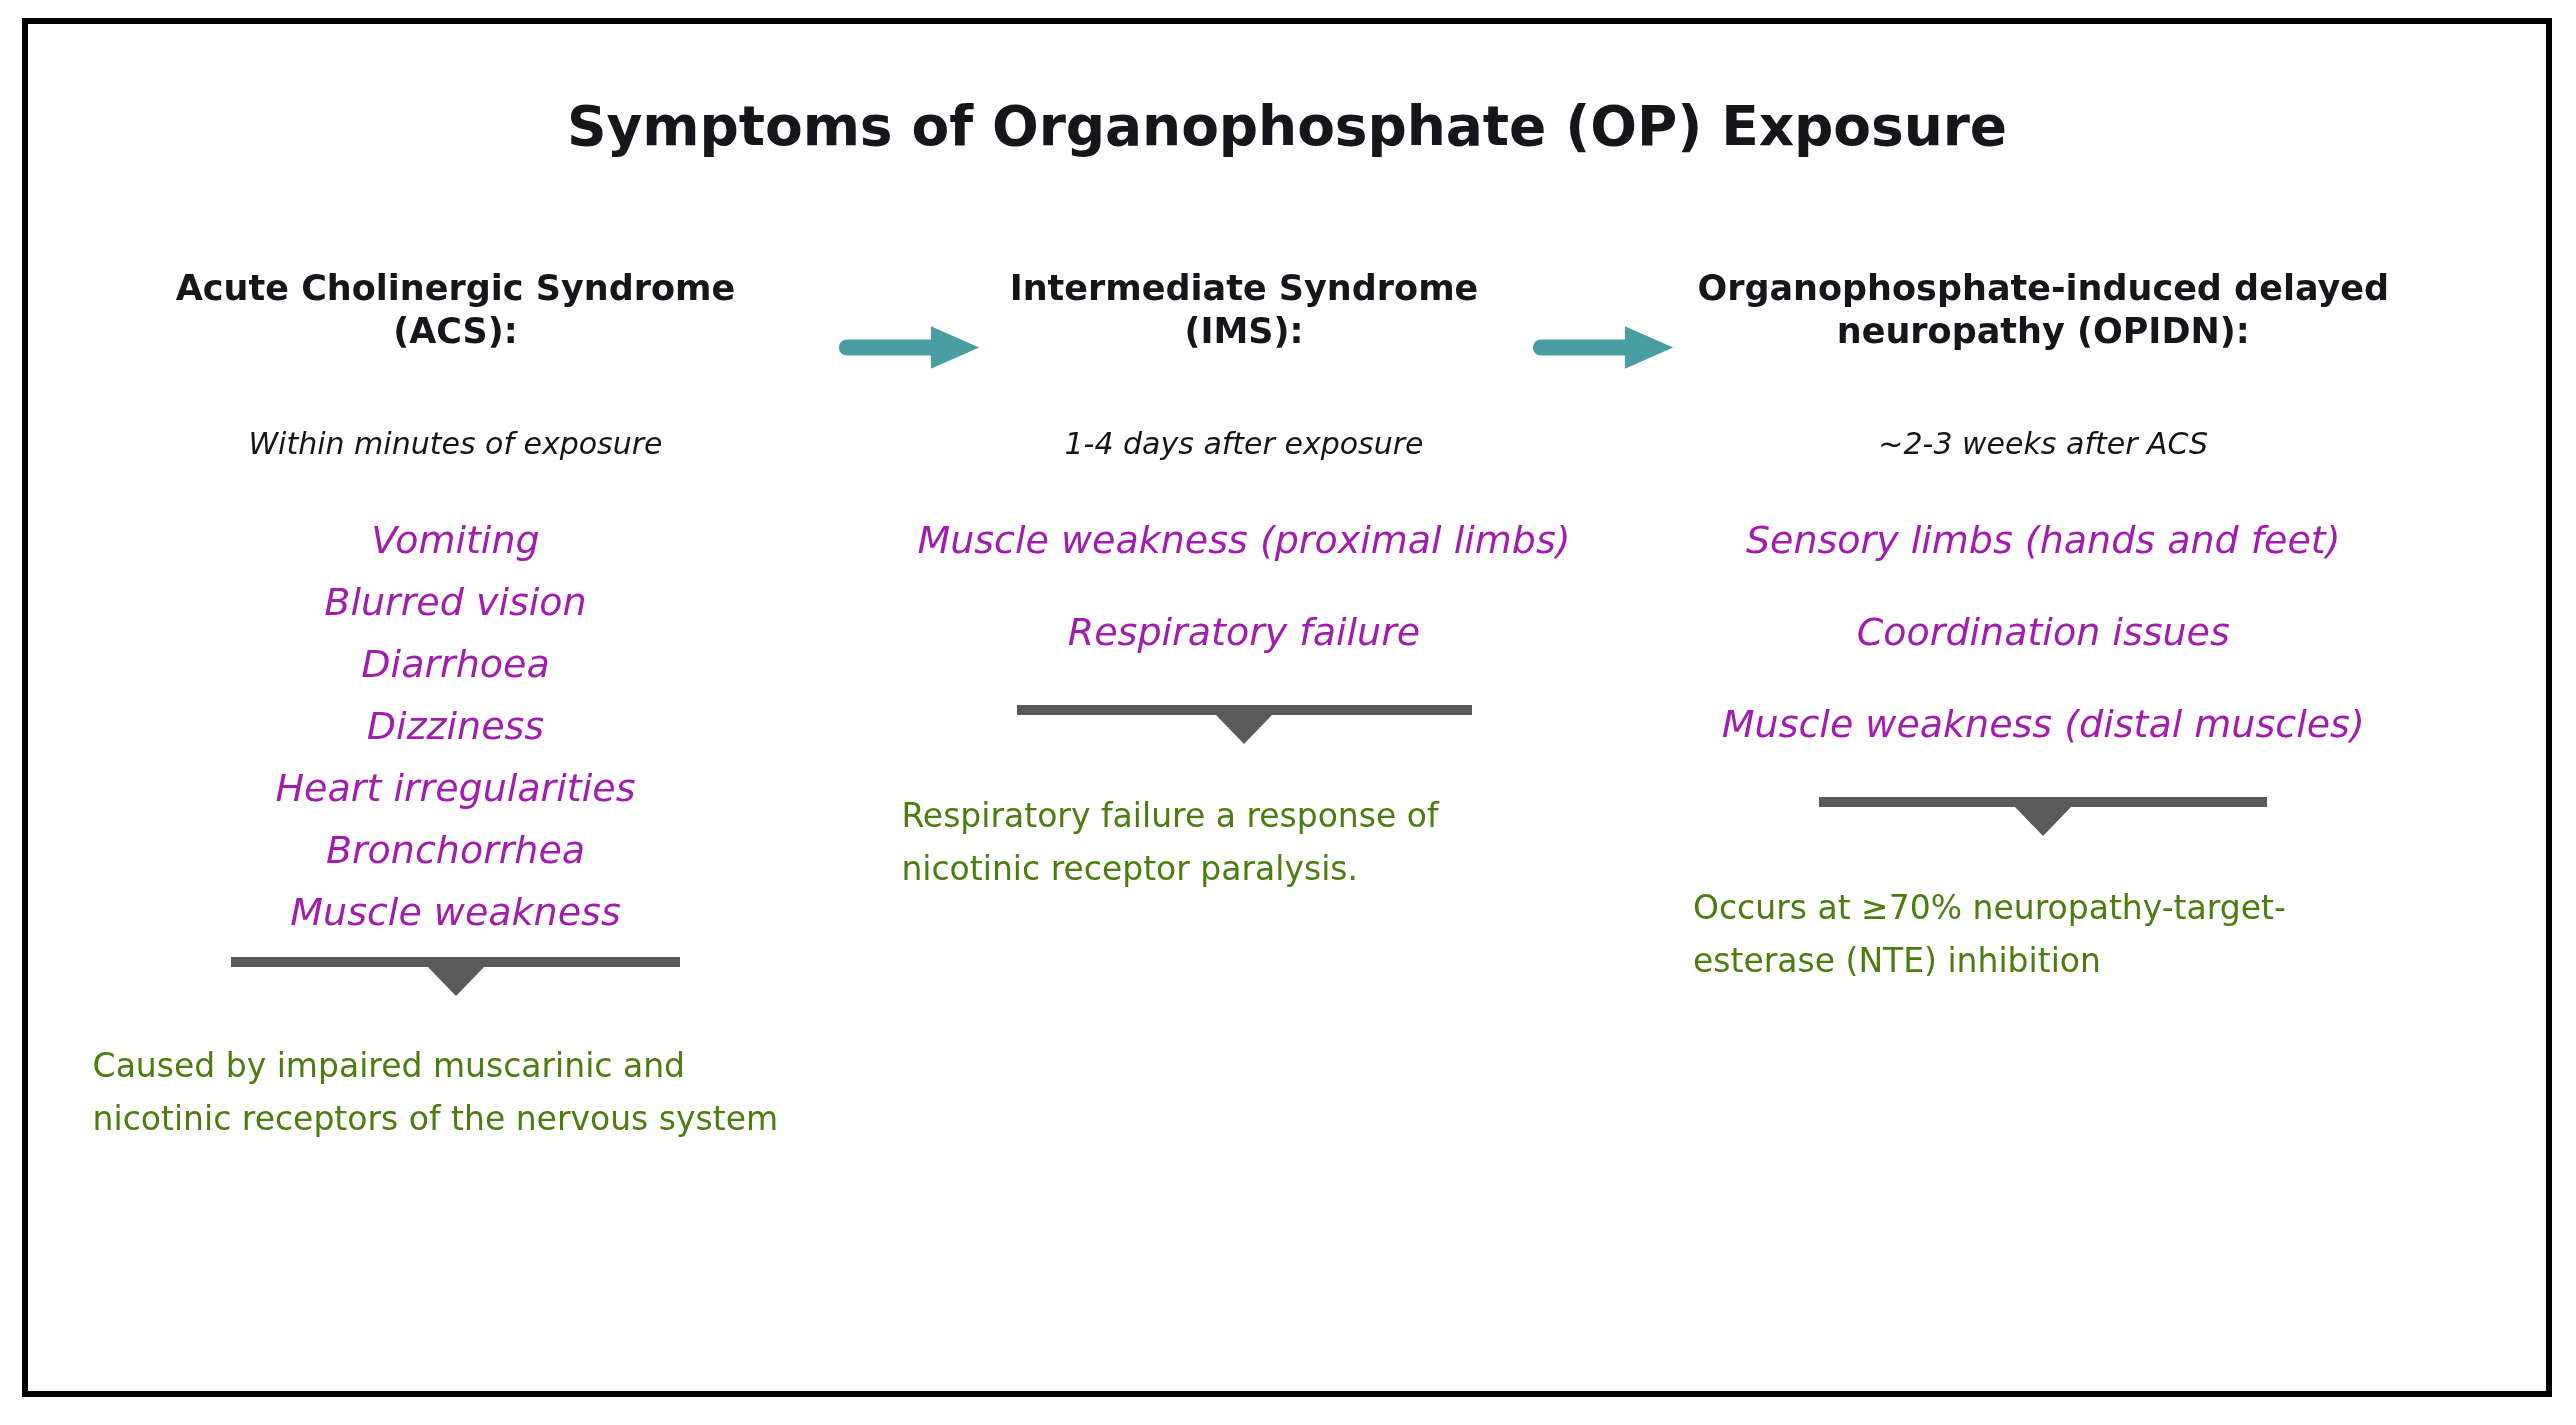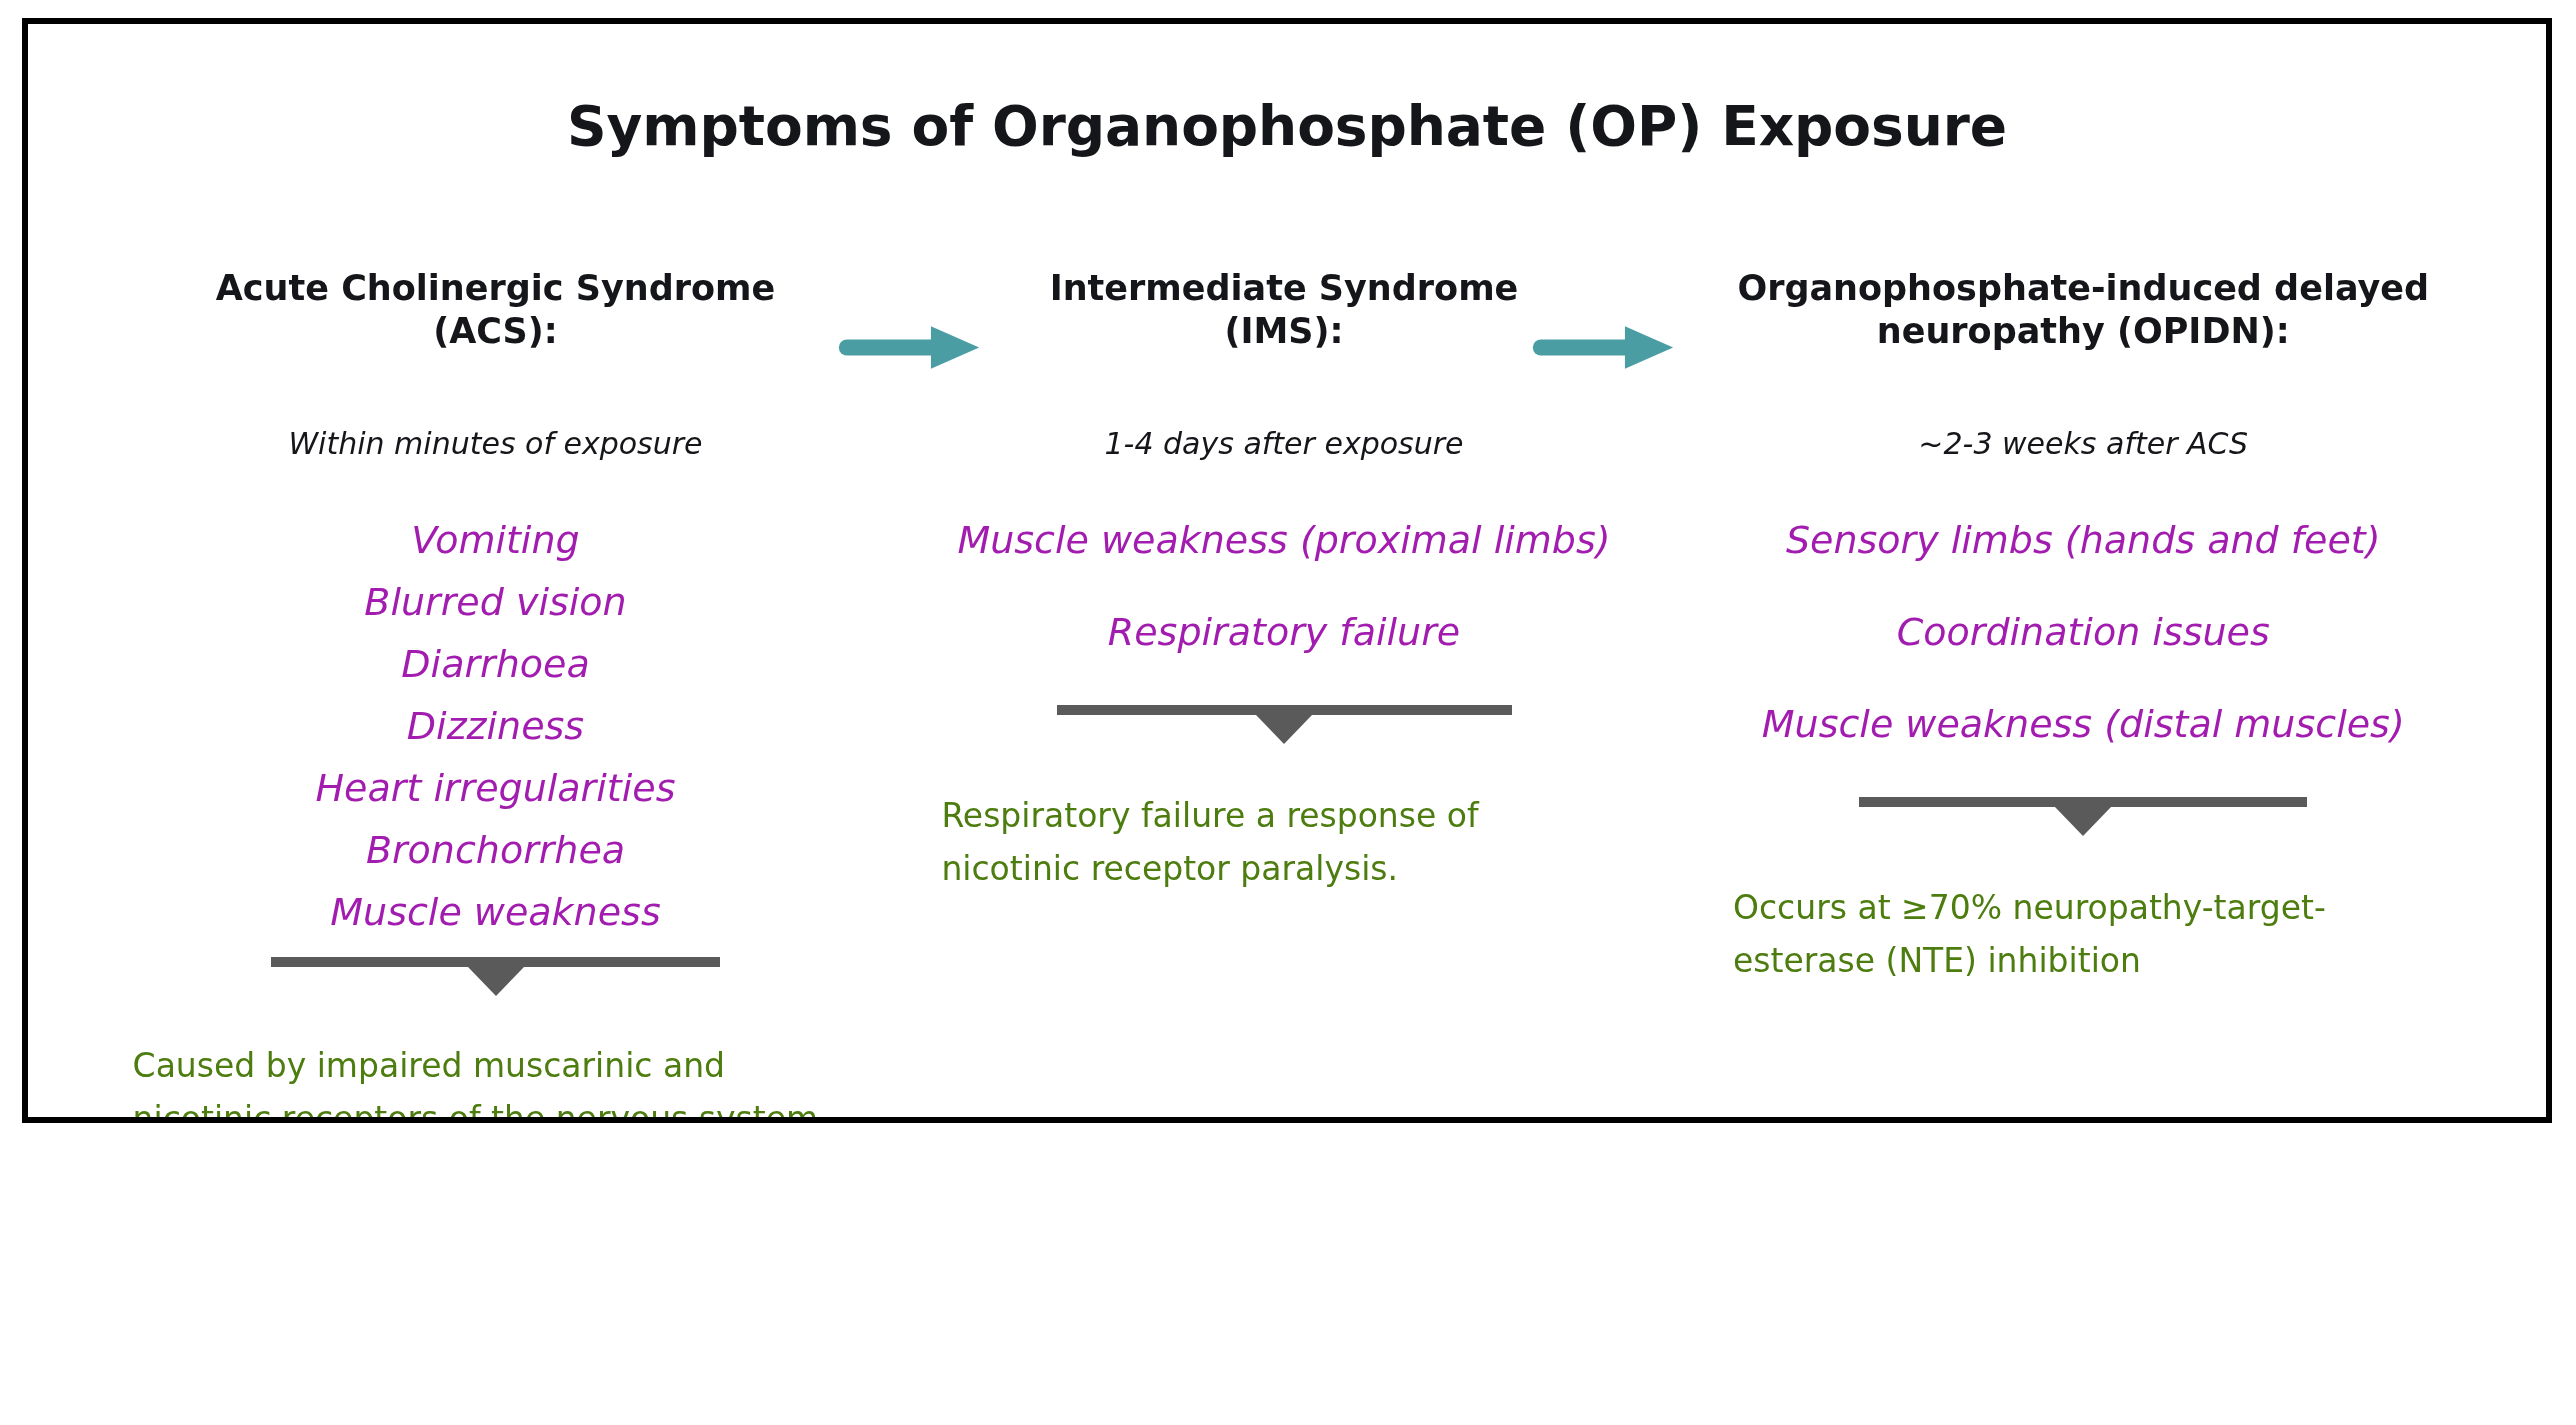--- a/index.html
+++ b/index.html
@@ -12,21 +12,21 @@
     height: 1425px;
     font-family: "DejaVu Sans", "Liberation Sans", sans-serif;
     -webkit-font-smoothing: antialiased;
   }
 
   .frame {
     position: absolute;
     left: 22px;
     top: 18.4px;
     width: 2530px;
-    height: 1105px;
+    height: 1379px;
     border: 6.6px solid #000000;
     box-sizing: border-box;
     background: #ffffff;
     overflow: hidden;
   }
 
   .title {
     position: absolute;
     left: 0;
     top: 70px;
@@ -46,21 +46,21 @@
     width: 100%;
     display: flex;
     flex-direction: row;
     align-items: flex-start;
     justify-content: flex-start;
   }
   .column {
     position: relative;
     box-sizing: border-box;
   }
-  .col-1 { width: 833px; padding-left: 44px; padding-right: 22px; margin-left: 40px; }
+  .col-1 { width: 833px; padding-left: 44px; padding-right: 22px; }
   .col-2 { width: 766px; padding-left: 18.4px; padding-right: 18.4px; }
   .col-3 { width: 840px; padding-left: 22px; padding-right: 29.5px; }
 
   .col-head {
     text-align: center;
     font-size: 35px;
     font-weight: 700;
     color: #15161a;
     line-height: 1.22;
     min-height: 94px;

